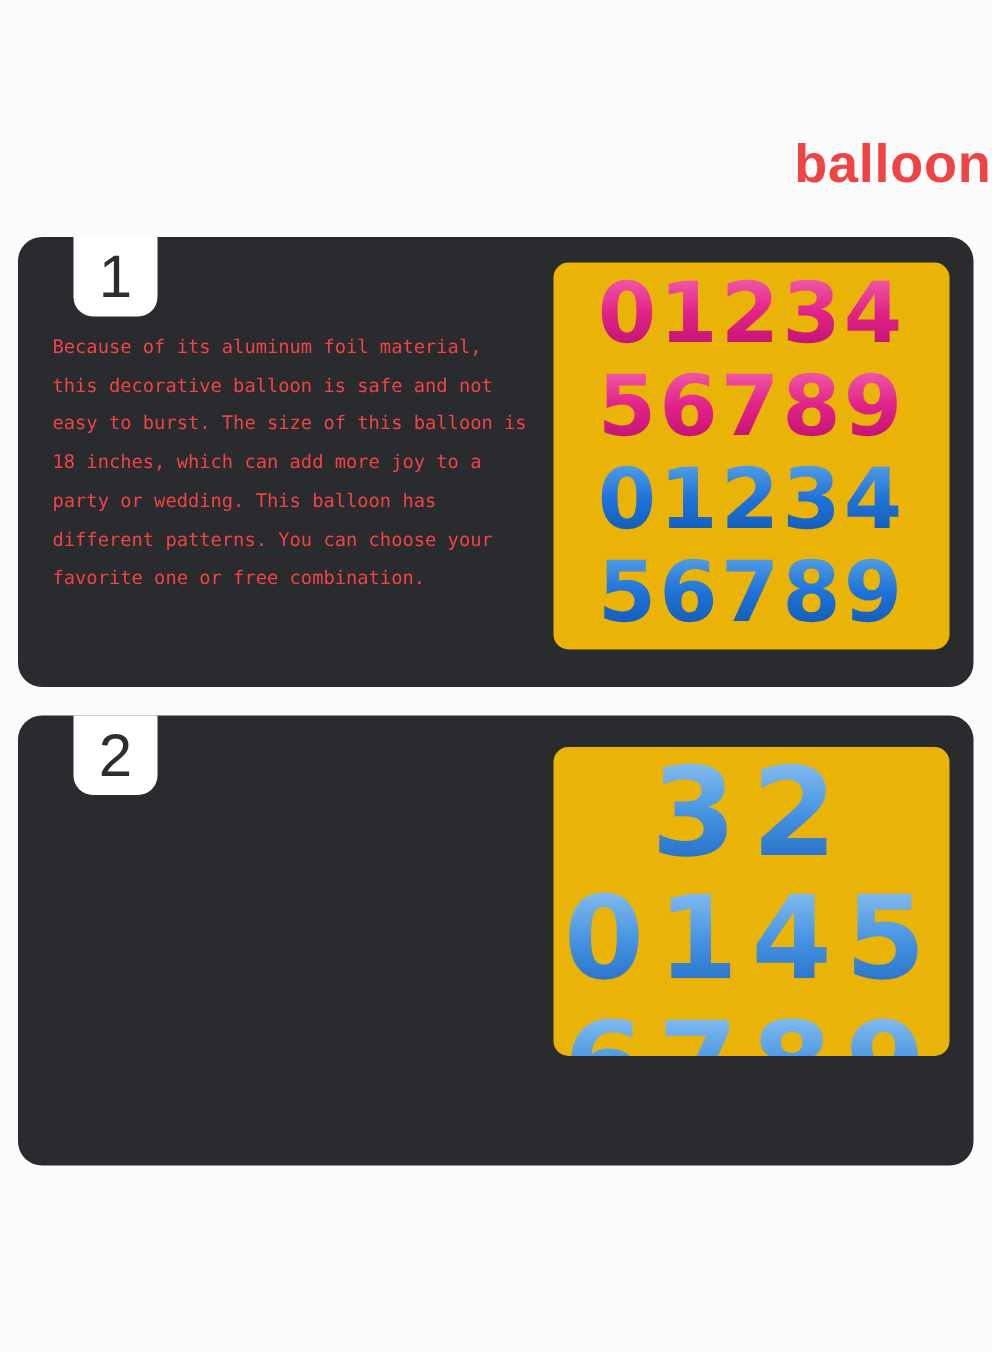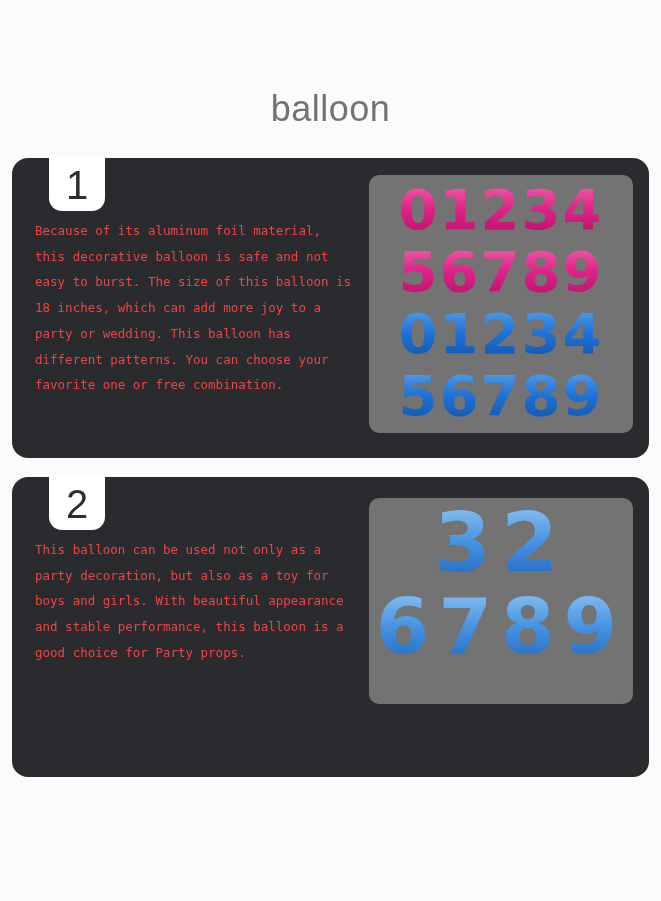--- a/index.html
+++ b/index.html
@@ -6,23 +6,23 @@
   body {
     width: 661px; height: 901px;
     background: #fbfbfb;
     font-family: "Liberation Sans", sans-serif;
     position: relative;
     overflow: hidden;
   }
   .page-title {
     position: absolute; top: 88px; left: 0;
     width: 100%; margin: 0;
-    text-align: center;
-    font-size: 36px; font-weight: 400;
-    color: #737373; letter-spacing: 0.5px;
+    text-align: right;
+    font-size: 36px; font-weight: 700;
+    color: #ef4444; letter-spacing: 0.5px;
   }
   .card {
     position: absolute; left: 12px;
     width: 637px; height: 300px;
     background: #2a2b2f;
     border-radius: 16px;
   }
   .card-1 { top: 158px; }
   .card-2 { top: 477px; }
   .step-tab {
@@ -39,21 +39,21 @@
   .card-desc {
     position: absolute; left: 23px; top: 60px;
     width: 336px; margin: 0;
     color: #ef4444;
     font-family: "DejaVu Sans Mono", monospace;
     font-size: 12.5px; line-height: 25.7px;
     white-space: pre-line;
   }
   .balloon-panel {
     position: absolute; right: 16px;
-    background: #737373;
+    background: #eab308;
     border-radius: 10px;
     overflow: hidden;
     text-align: center;
     box-sizing: border-box;
   }
   .card-1 .balloon-panel { top: 17px; width: 264px; height: 258px; padding-top: 4px; }
   .card-2 .balloon-panel { top: 21px; width: 264px; height: 206px; padding-top: 2px; }
   .digits-row {
     font-family: "DejaVu Sans", sans-serif;
     font-weight: bold;
@@ -97,22 +97,18 @@
     <div class="digits-row pink">56789</div>
     <div class="digits-row blue">01234</div>
     <div class="digits-row blue">56789</div>
   </div>
 </section>
 
 <section class="card card-2">
   <div class="step-tab">
     <span class="step-number">2</span>
   </div>
-  <p class="card-desc">This balloon can be used not only as a
-party decoration, but also as a toy for
-boys and girls. With beautiful appearance
-and stable performance, this balloon is a
-good choice for Party props.</p>
   <div class="balloon-panel">
     <div class="digits-row lblue r1">32</div>
+    <div class="digits-row lblue r2">0145</div>
     <div class="digits-row lblue r3">6789</div>
   </div>
 </section>
 
 </body></html>

